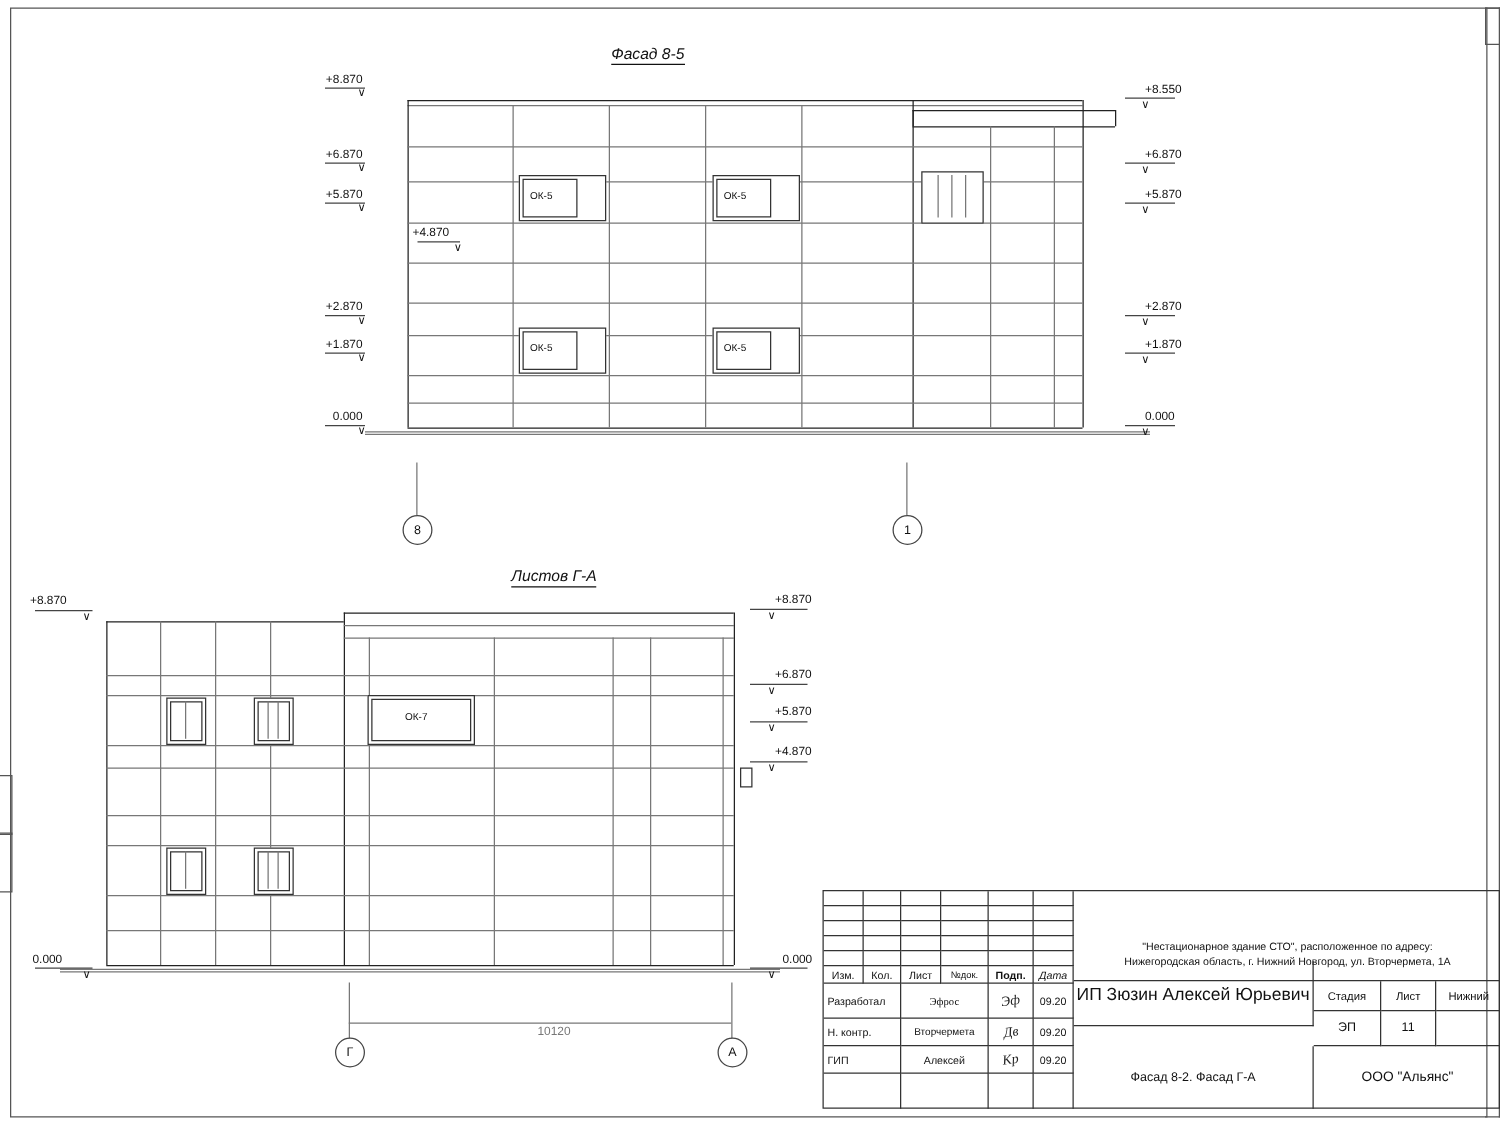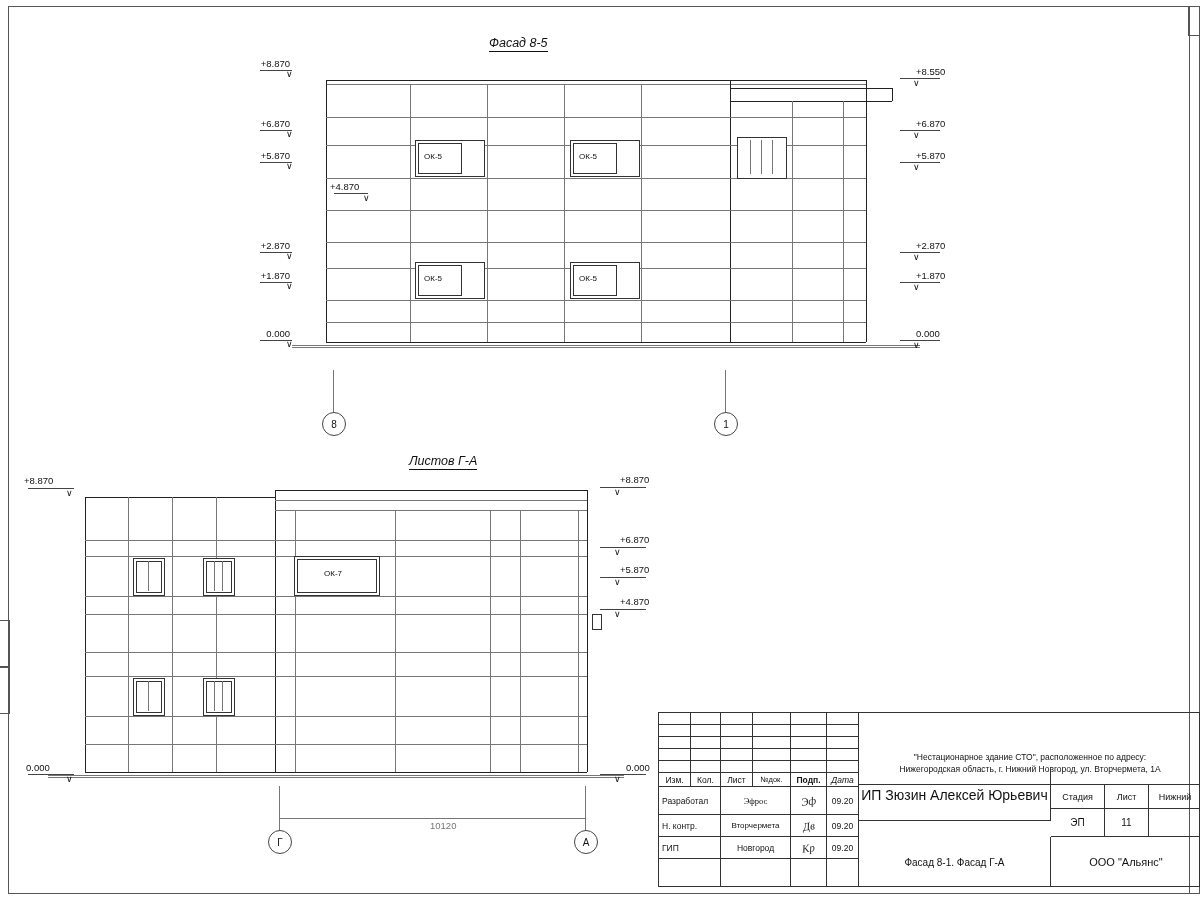--- a/index.html
+++ b/index.html
@@ -307,33 +307,33 @@
     <div class="cell" style="left:168px;top:74px;width:32px;height:28px;">09.20</div>
 
     <div class="cell" style="left:0;top:102px;width:62px;height:22px;justify-content:flex-start;padding-left:3px;">Н. контр.</div>
     <div class="cell" style="left:62px;top:102px;width:70px;height:22px;font-size:8px;">Вторчермета</div>
     <div class="cell" style="left:132px;top:102px;width:36px;height:22px;">
       <span class="sig">Дв</span>
     </div>
     <div class="cell" style="left:168px;top:102px;width:32px;height:22px;">09.20</div>
 
     <div class="cell" style="left:0;top:124px;width:62px;height:22px;justify-content:flex-start;padding-left:3px;">ГИП</div>
-    <div class="cell" style="left:62px;top:124px;width:70px;height:22px;">Новгород</div>
+    <div class="cell" style="left:62px;top:124px;width:70px;height:22px;">Алексей</div>
     <div class="cell" style="left:132px;top:124px;width:36px;height:22px;">
       <span class="sig">Кр</span>
     </div>
     <div class="cell" style="left:168px;top:124px;width:32px;height:22px;">09.20</div>
 
     <div class="cell" style="left:0;top:146px;width:62px;height:28px;border-bottom:none;"></div>
     <div class="cell" style="left:62px;top:146px;width:70px;height:28px;border-bottom:none;"></div>
     <div class="cell" style="left:132px;top:146px;width:36px;height:28px;border-bottom:none;"></div>
     <div class="cell" style="left:168px;top:146px;width:32px;height:28px;border-bottom:none;"></div>
 
     <div class="cell" style="left:200px;top:56px;width:192px;height:52px;font-size:14px;">ИП Зюзин Алексей Юрьевич</div>
-    <div class="cell" style="left:200px;top:124px;width:192px;height:50px;font-size:10px;border-bottom:none;">Фасад 8-1. Фасад Г-А</div>
+    <div class="cell" style="left:200px;top:124px;width:192px;height:50px;font-size:10px;border-bottom:none;">Фасад 8-2. Фасад Г-А</div>
 
     <div class="cell" style="left:392px;top:72px;width:54px;height:24px;font-size:9px;">Стадия</div>
     <div class="cell" style="left:446px;top:72px;width:44px;height:24px;font-size:9px;">Лист</div>
     <div class="cell" style="left:490px;top:72px;width:52px;height:24px;font-size:9px;border-right:none;">Нижний</div>
 
     <div class="cell" style="left:392px;top:96px;width:54px;height:28px;font-size:10px;">ЭП</div>
     <div class="cell" style="left:446px;top:96px;width:44px;height:28px;font-size:10px;">11</div>
     <div class="cell" style="left:490px;top:96px;width:52px;height:28px;font-size:10px;border-right:none;"></div>
 
     <div class="cell" style="left:392px;top:124px;width:150px;height:50px;font-size:11px;border-right:none;border-bottom:none;">ООО "Альянс"</div>

